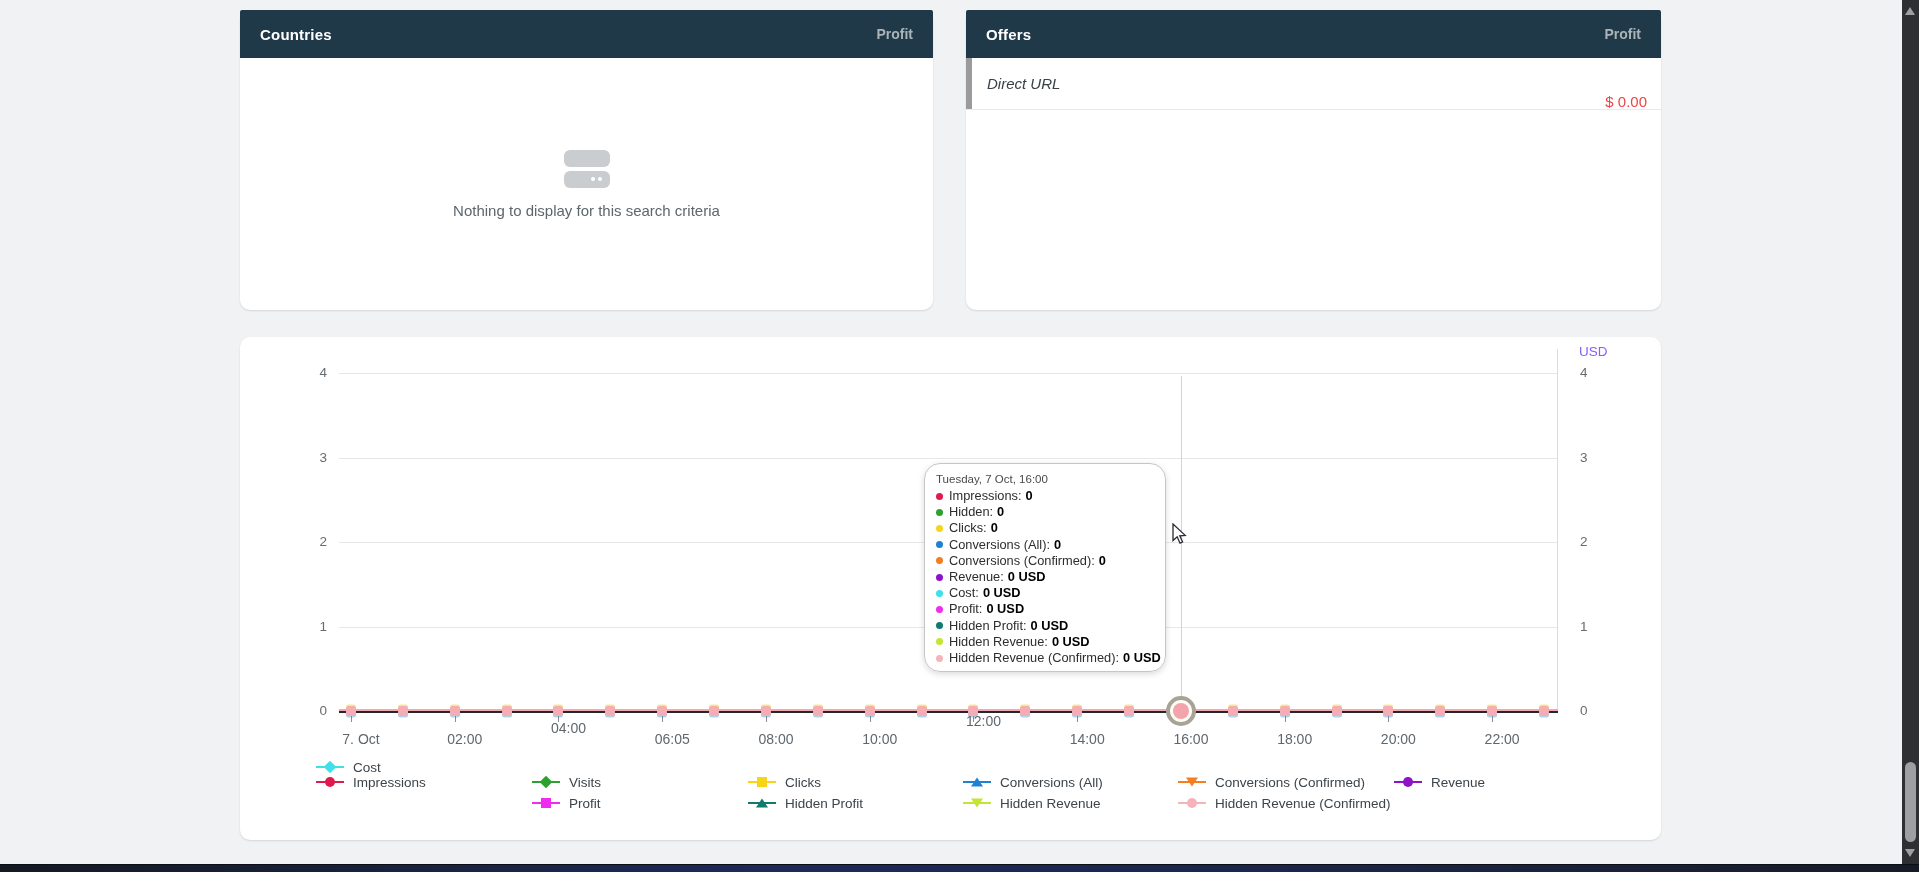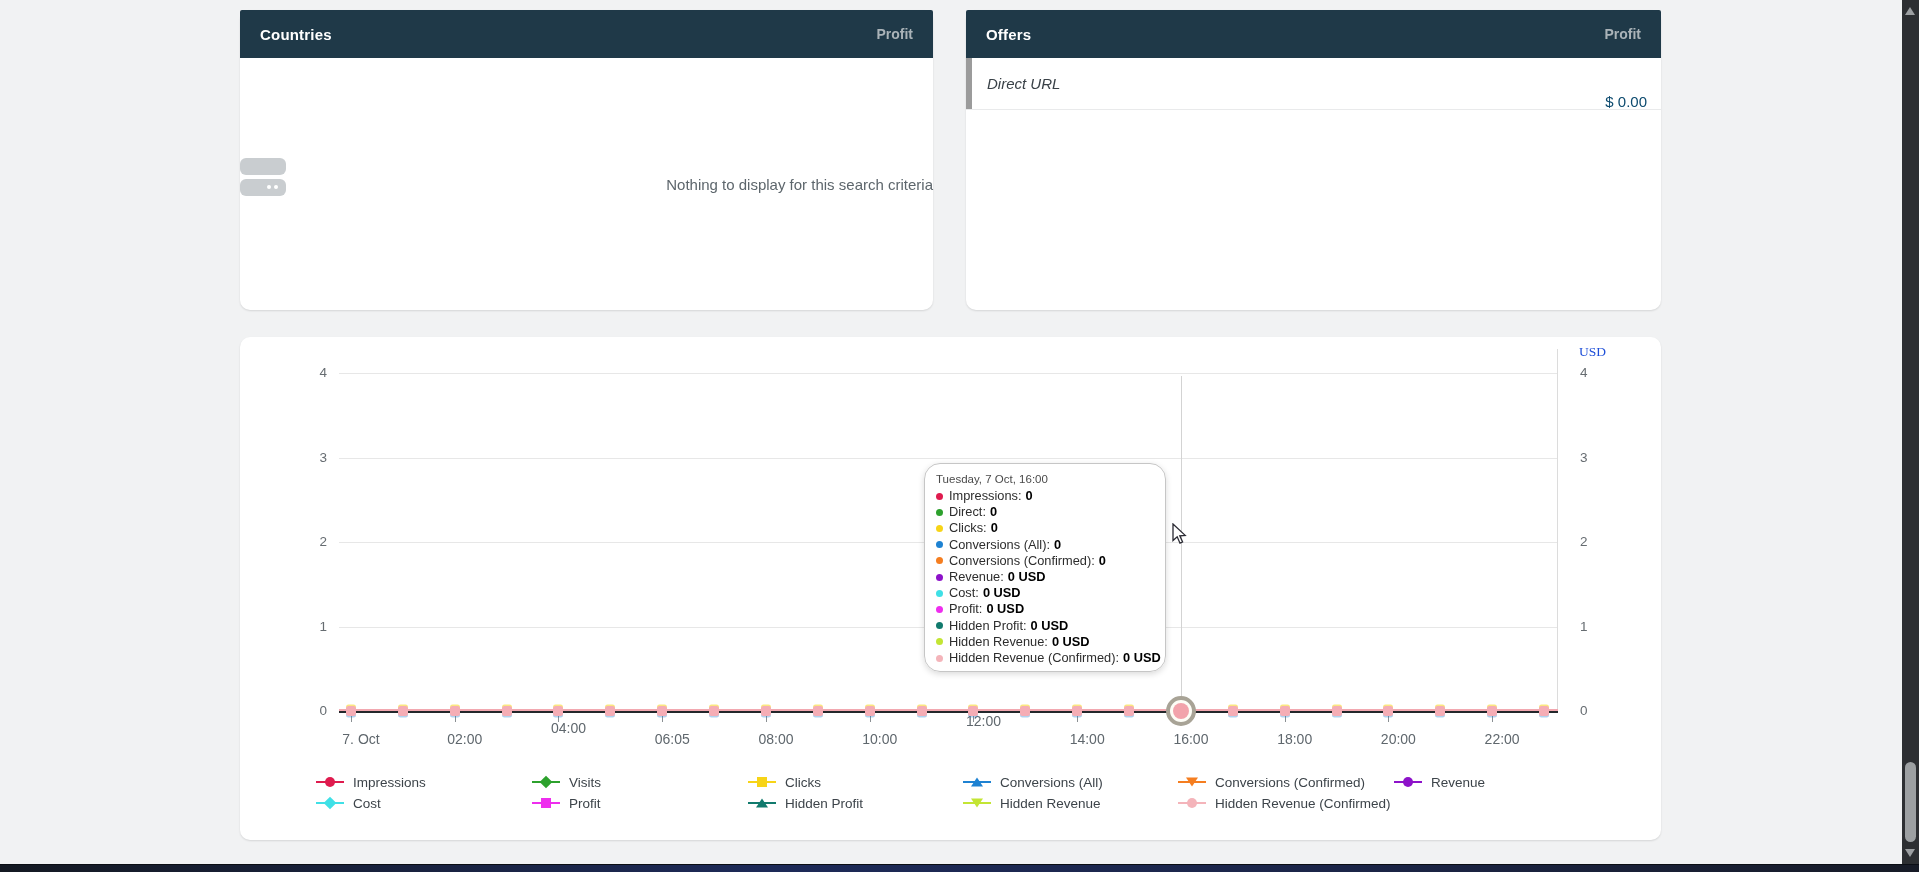--- a/index.html
+++ b/index.html
@@ -10,44 +10,44 @@
   
   .card { position:absolute; background:#fff; border-radius:10px; box-shadow:0 1px 2px rgba(0,0,0,.12); }
   .card-header { height:48px; background:#1f3948; display:flex; align-items:center; justify-content:space-between; padding:0 20px; border-radius:2px 2px 0 0; }
   .card-title { color:#fff; font-size:15px; font-weight:700; letter-spacing:.2px; }
   .card-metric { color:#aab3b8; font-size:14px; font-weight:700; }
 
   #countries-card { left:240px; top:10px; width:693px; height:300px; }
   #offers-card    { left:966px; top:10px; width:695px; height:300px; }
   #chart-card     { left:240px; top:337px; width:1421px; height:503px; }
 
-  .empty-state { position:absolute; top:48px; left:0; right:0; bottom:0; display:flex; flex-direction:row; align-items:center; justify-content:space-between; }
+  .empty-state { position:absolute; top:48px; left:0; right:0; bottom:0; display:flex; flex-direction:column; align-items:center; justify-content:center; }
   .empty-icon { width:46px; height:38px; margin-bottom:14px; position:relative; }
   .empty-icon .bar { position:absolute; left:0; width:46px; height:17px; background:#c9cdd0; border-radius:6px; }
   .empty-icon .bar.top { top:0; }
   .empty-icon .bar.bottom { bottom:0; }
   .empty-icon .dot { position:absolute; bottom:7px; width:4px; height:4px; border-radius:50%; background:#fff; }
   .empty-icon .dot.d1 { right:15px; } .empty-icon .dot.d2 { right:8px; }
   .empty-text { color:#5d666c; font-size:15px; }
 
   .offer-row { position:absolute; top:48px; left:0; right:0; height:52px; border-bottom:1px solid #e9eaeb; display:flex; align-items:center; }
   .offer-accent { position:absolute; left:0; top:0; bottom:0; width:6px; background:#9b9b9b; }
   .offer-name { margin-left:21px; font-style:italic; font-size:15px; color:#394147; }
-  .offer-value { margin-left:auto; margin-right:14px; font-size:15px; color:#0c4a6e;margin-top:36px; }
+  .offer-value { margin-left:auto; margin-right:14px; font-size:15px; color:#ef4444;margin-top:36px; }
 
   
   #chart-stage { position:absolute; inset:0; pointer-events:none; }
   #chart-stage > * { pointer-events:auto; }
   .gridline { position:absolute; left:339px; width:1219px; height:1px; background:#e7e7e7; }
   .axis-zero-pink { position:absolute; left:339px; width:1219px; height:2px; background:#f2a8b0; }
   .axis-zero-dark { position:absolute; left:339px; width:1219px; height:2px; background:#23272b; }
   .axis-right-line { position:absolute; width:1px; background:#dcdcdc; }
   .ylab { position:absolute; width:40px; font-size:13.5px; color:#666c71; text-align:right; }
   .ylab.right { text-align:left; width:30px; }
-  .unit-label { position:absolute; font-size:13.5px; color:#1d4ed8;font-family:Liberation Serif, serif; }
+  .unit-label { position:absolute; font-size:13.5px; color:#8b5cf6; }
   .xtick { position:absolute; width:1px; height:10px; background:#8a8f93; }
   .xlab { position:absolute; font-size:14px; color:#5f676d; transform:translateX(-50%); white-space:nowrap;margin-left:10px; }
   .marker { position:absolute; width:10px; height:10px; border-radius:2.5px; background:#f5adb5;
             box-shadow:0 -1.5px 0 rgba(247,212,23,.55), 0 1.5px 0 rgba(30,130,210,.35); }
   .hover-ring { position:absolute; width:30px; height:30px; border-radius:50%; border:4px solid #a8a396; background:#fdfdf6; }
   .hover-dot { position:absolute; width:16px; height:16px; border-radius:50%; background:#f2a3ab; }
   .crosshair { position:absolute; width:1px; background:#d3d3d3; }
 
   
   .chart-tooltip { position:absolute; left:924px; top:463px; width:242px; height:209px; background:rgba(255,255,255,.97);
@@ -187,21 +187,21 @@
       <div class="marker" style="left: 1539.01px; top: 706px;"></div>
       <div class="chart-tooltip">
         <div class="tt-title">Tuesday, 7 Oct, 16:00</div>
         <div class="tt-row">
           <span class="tt-bullet" style="background: rgb(223, 27, 78);"></span>
           <span>Impressions:</span>
           <span class="tt-val">0</span>
         </div>
         <div class="tt-row">
           <span class="tt-bullet" style="background: rgb(45, 161, 45);"></span>
-          <span>Direct:</span>
+          <span>Hidden:</span>
           <span class="tt-val">0</span>
         </div>
         <div class="tt-row">
           <span class="tt-bullet" style="background: rgb(247, 212, 23);"></span>
           <span>Clicks:</span>
           <span class="tt-val">0</span>
         </div>
         <div class="tt-row">
           <span class="tt-bullet" style="background: rgb(30, 130, 210);"></span>
           <span>Conversions (All):</span>
@@ -278,21 +278,21 @@
         </span>
         <span class="lg-text">Conversions (Confirmed)</span>
       </div>
       <div class="legend-item" style="left: 1394px; top: 773px;">
         <span class="lg-mark">
           <span class="lg-line" style="background: rgb(141, 18, 201);"></span>
           <span class="lg-shape sh-circle" style="background: rgb(141, 18, 201);"></span>
         </span>
         <span class="lg-text">Revenue</span>
       </div>
-      <div class="legend-item" style="left: 316px; top: 794px; justify-content: space-between;">
+      <div class="legend-item" style="left: 316px; top: 758px; justify-content: space-between;">
         <span class="lg-mark">
           <span class="lg-line" style="background: rgb(63, 224, 230);"></span>
           <span class="lg-shape sh-diamond" style="background: rgb(63, 224, 230);"></span>
         </span>
         <span class="lg-text">Cost</span>
       </div>
       <div class="legend-item" style="left: 532px; top: 794px;">
         <span class="lg-mark">
           <span class="lg-line" style="background: rgb(238, 45, 238);"></span>
           <span class="lg-shape sh-square" style="background: rgb(238, 45, 238);"></span>

